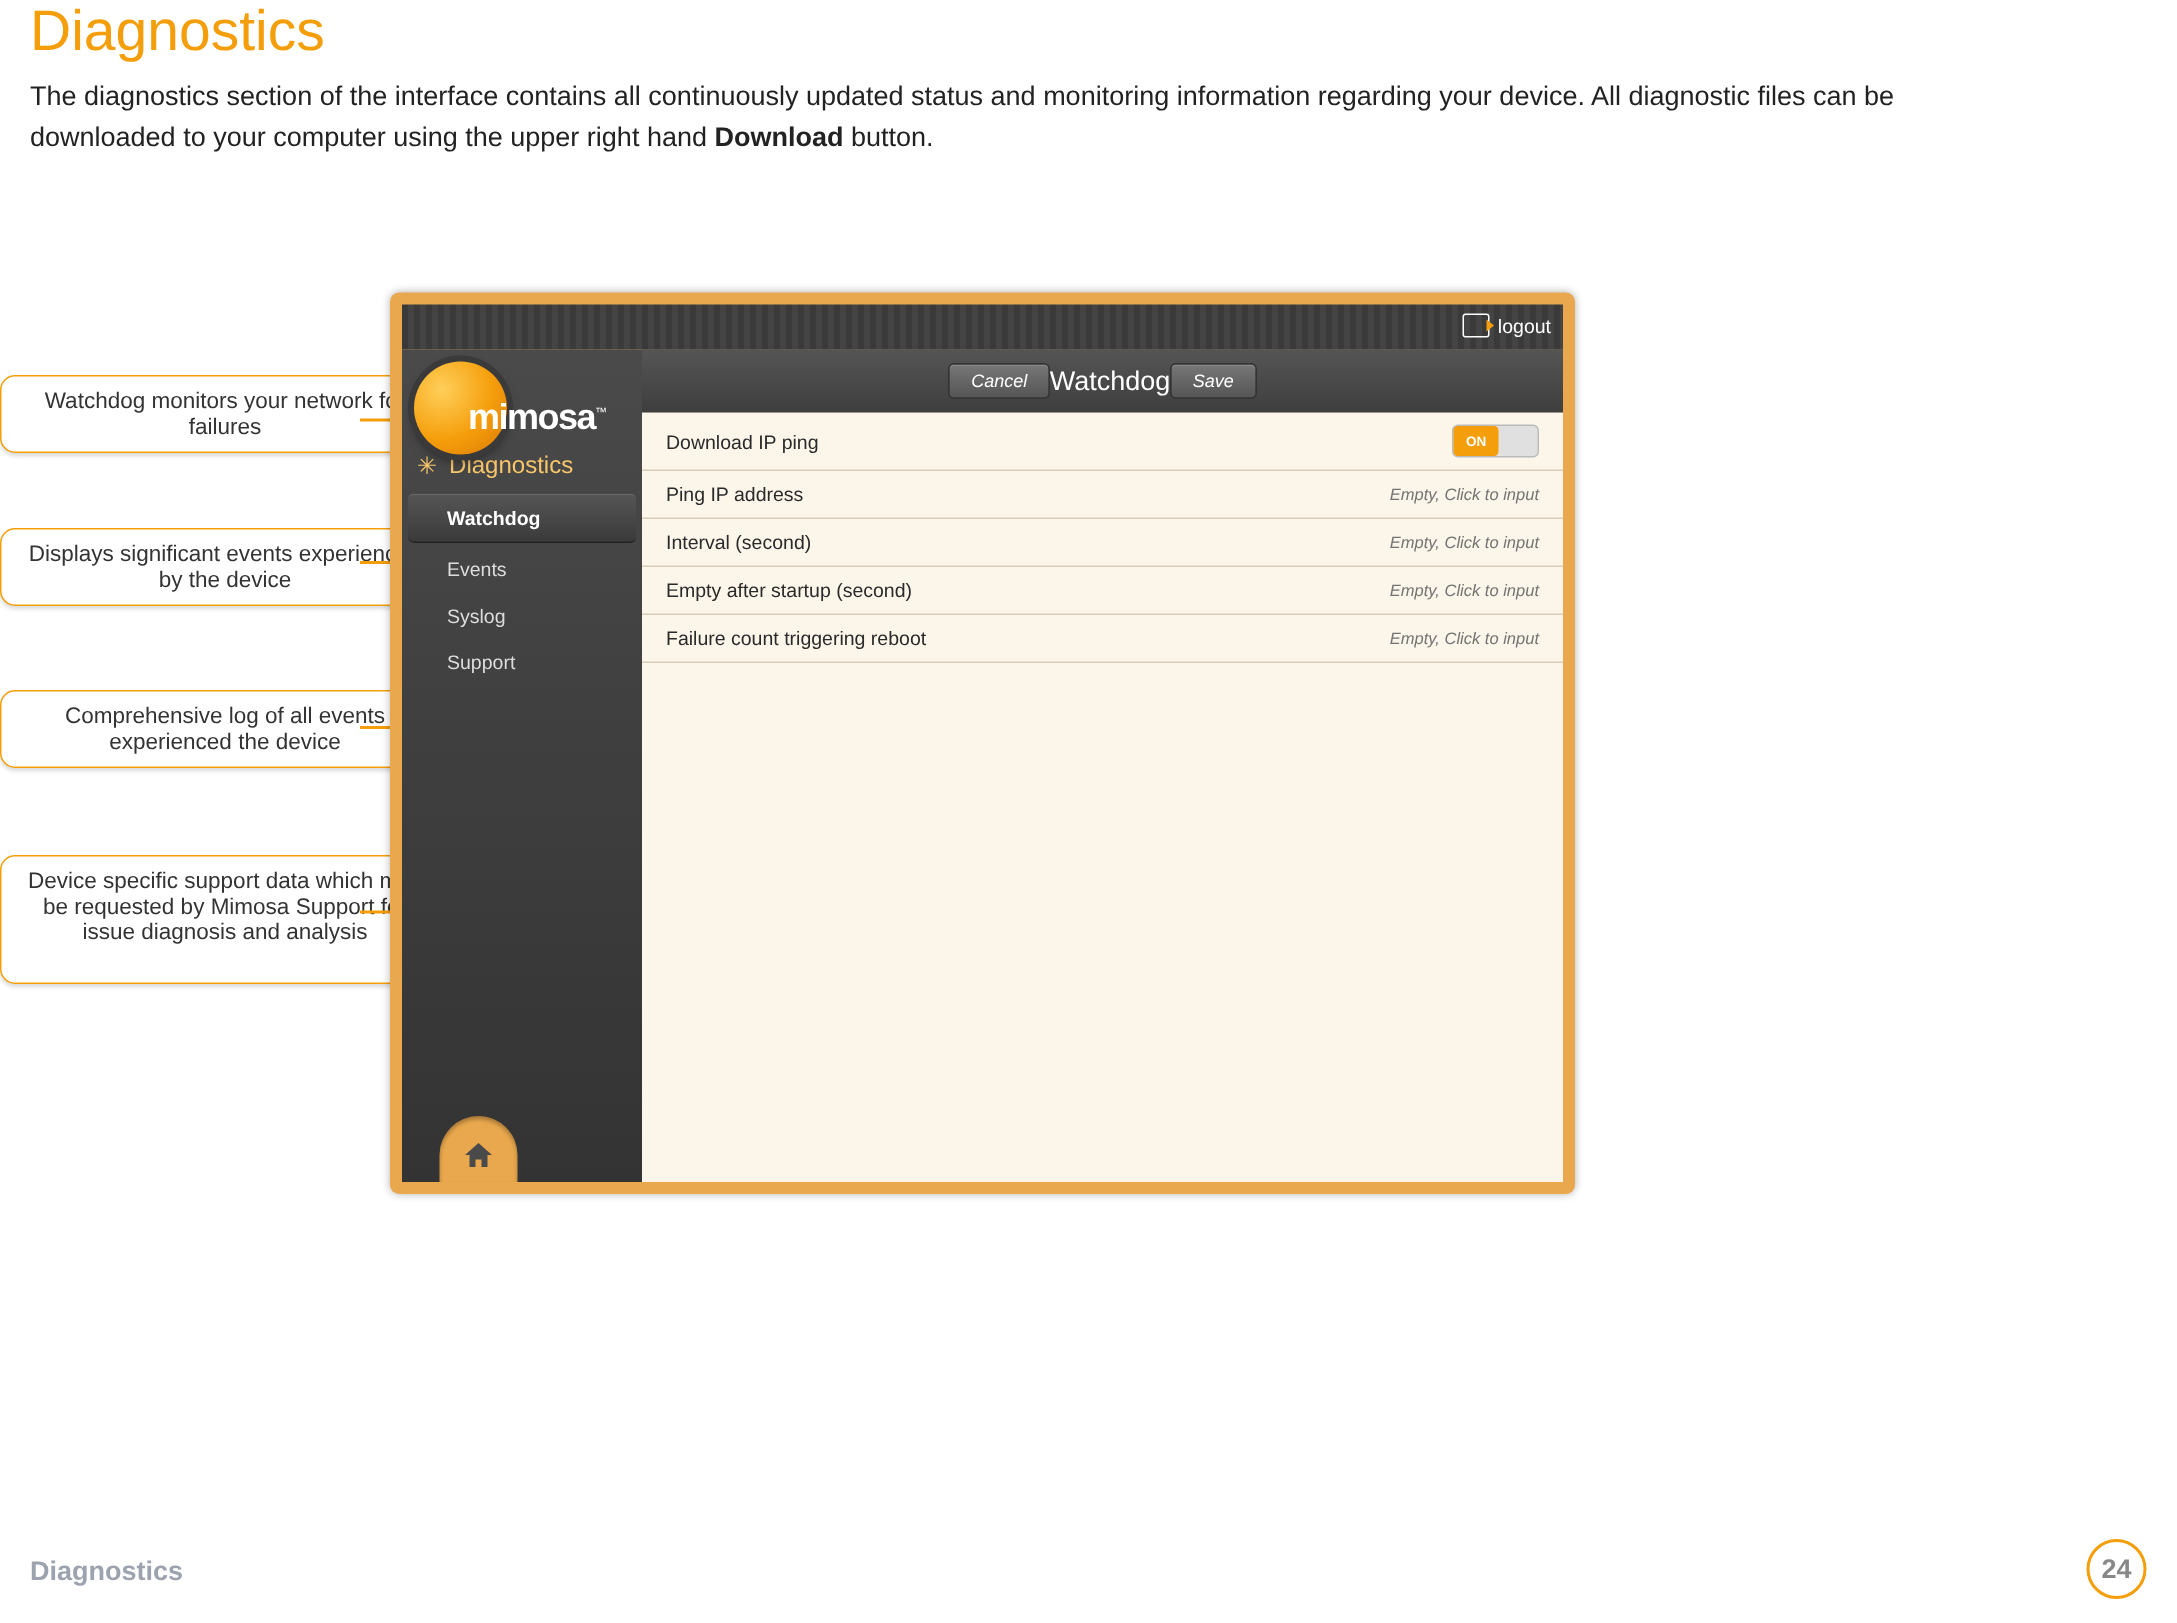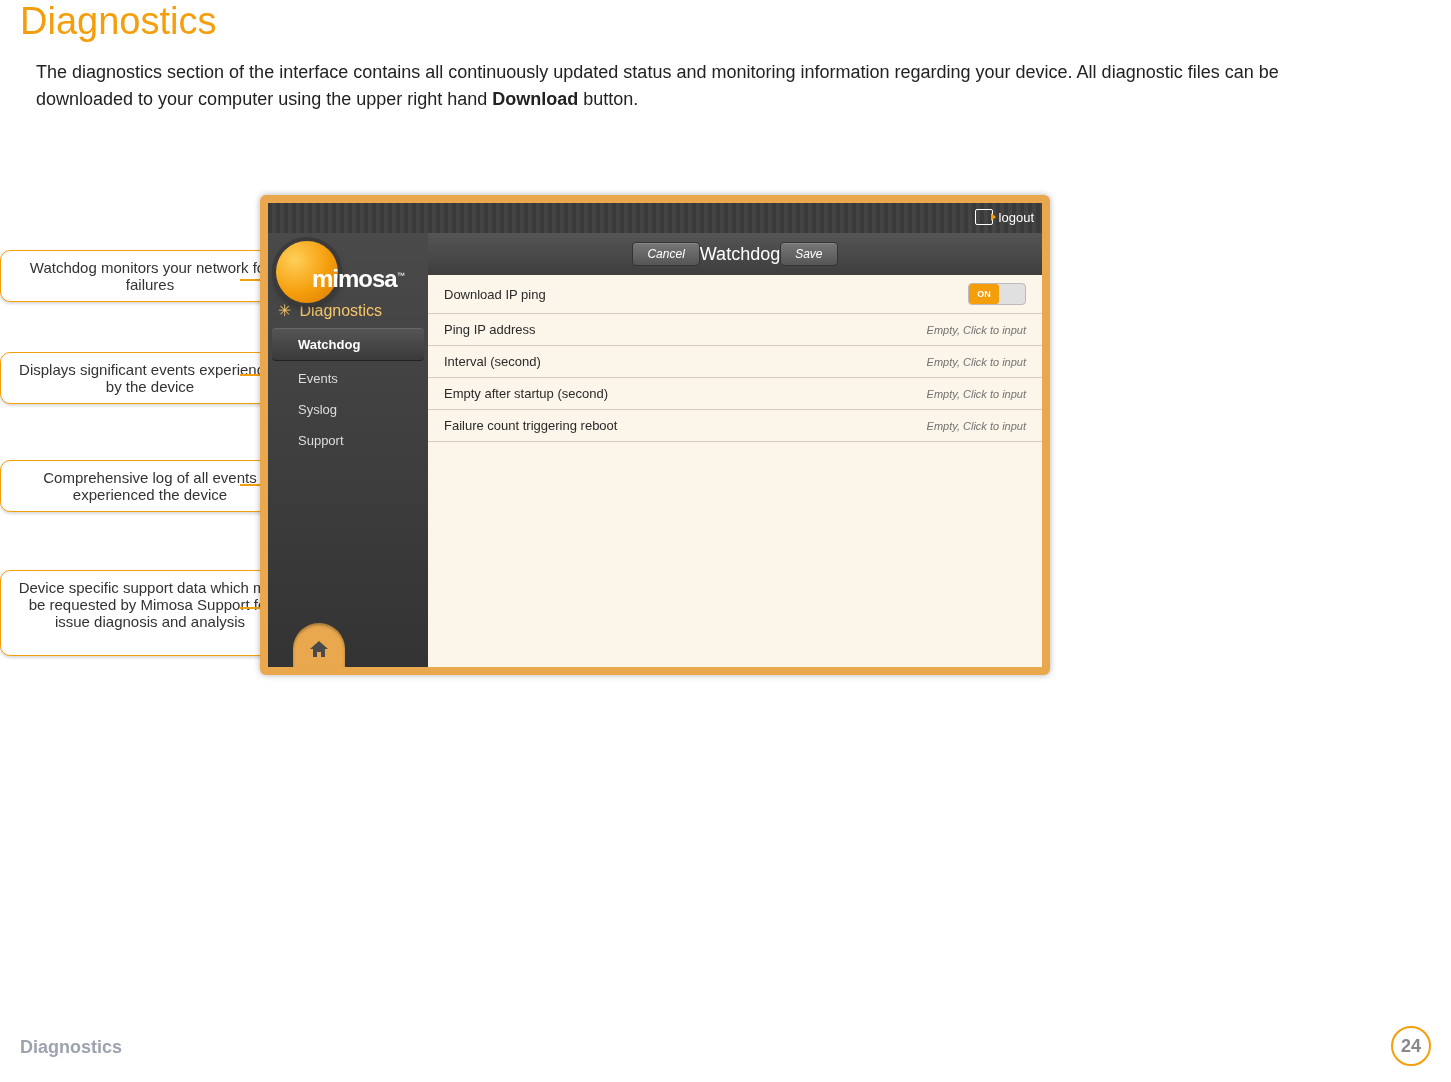--- a/index.html
+++ b/index.html
@@ -1,27 +1,27 @@
 <!DOCTYPE html>
 <html><head>
 <meta charset="utf-8">
 <style>
   html,body{margin:0;padding:0;font-family:Arial,Helvetica,sans-serif;background:#fff;color:#222;}
   .page{position:relative;width:1451px;height:1082px;box-sizing:border-box;padding:0 20px;}
   h1.title{font-size:38px;font-weight:400;color:#f59e0b;margin:0 0 8px 0;}
-  p.intro{font-size:18px;line-height:1.5;color:#222;max-width:1300px;margin:16px;}
+  p.intro{font-size:18px;line-height:1.5;color:#222;max-width:1300px;margin:0;}
   p.intro b{font-weight:bold;}
   
   .callout{position:absolute;left:0;width:300px;background:#fff;border:1px solid #f59e0b;border-radius:10px;
            box-shadow:0 2px 3px rgba(0,0,0,0.15);padding:8px 10px;box-sizing:border-box;
            font-size:15px;color:#333;text-align:center;}
   
   svg.pointers{position:absolute;left:0;top:0;pointer-events:none;}
   
-  .shot{position:absolute;left:260px;top:195px;width:790px;height:480px;border-radius:6px;overflow:hidden;
+  .shot{position:absolute;left:260px;top:195px;width:790px;height:601px;border-radius:6px;overflow:hidden;
         box-shadow:0 0 6px rgba(0,0,0,0.3);background:#e9a84d;padding:8px;box-sizing:border-box;}
   .shot-inner{position:relative;width:100%;height:100%;}
   .topbar{position:absolute;left:0;right:0;top:0;height:30px;
           background:repeating-linear-gradient(90deg,#3a3a3a 0 4px,#444 4px 8px);}
   .logout{position:absolute;right:8px;top:6px;color:#fff;font-size:13px;display:flex;align-items:center;gap:6px;cursor:pointer;}
   .logout-ico{width:16px;height:14px;border:1px solid #fff;border-radius:2px;position:relative;display:inline-block;}
   .logout-ico::after{content:"";position:absolute;right:-4px;top:3px;width:0;height:0;
                      border-top:4px solid transparent;border-bottom:4px solid transparent;border-left:5px solid #f59e0b;}
   .logo-orb{position:absolute;left:8px;top:8px;width:62px;height:62px;border-radius:50%;
             background:radial-gradient(circle at 30% 30%,#ffcf5a,#f59e0b 55%,#d97706 100%);

